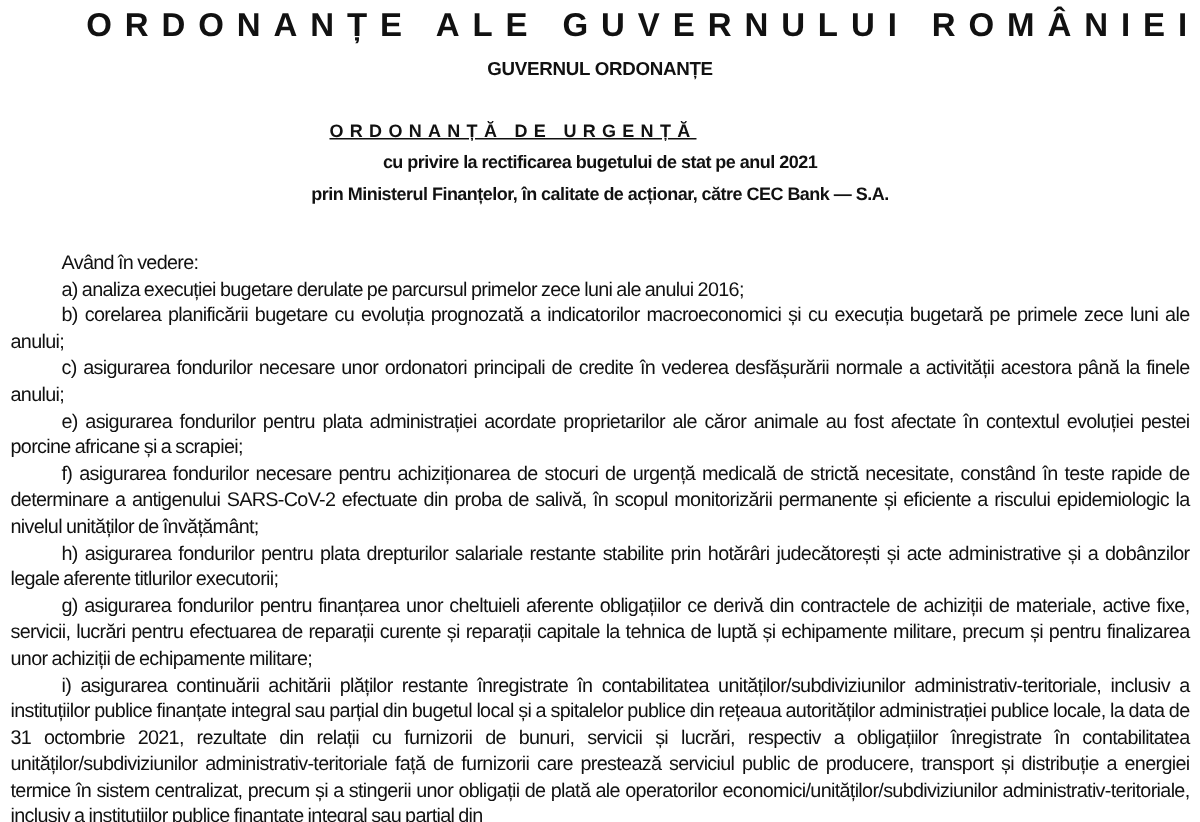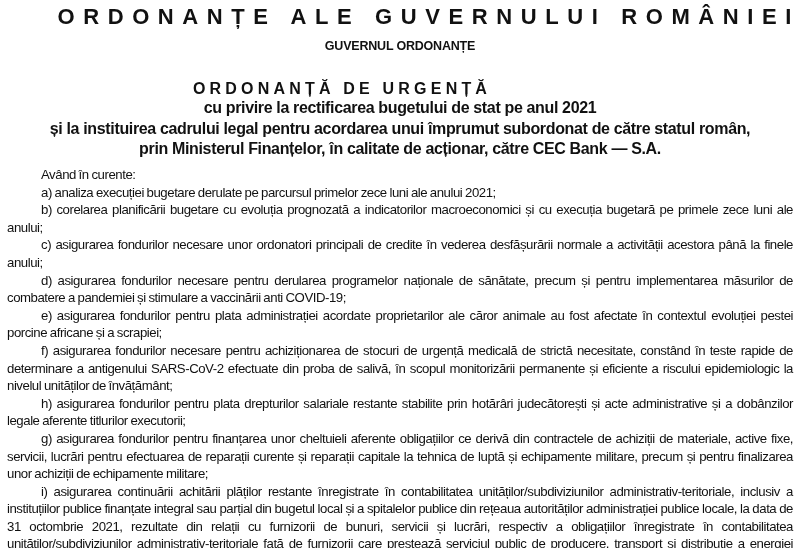--- a/index.html
+++ b/index.html
@@ -14,55 +14,54 @@
       text-align: right; font-weight: bold; font-size: 22px;
       letter-spacing: 8.6px; line-height: 26px;
     }
     .subhead {
       position: absolute; top: 39px; left: 0; width: 800px;
       text-align: center; font-weight: bold; font-size: 12.5px;
       letter-spacing: -0.2px;
     }
     .title {
       position: absolute; top: 80px; left: 0; width: 684px;
-      text-align: center; font-weight: bold; font-size: 16px;
+      text-align: center; font-weight: bold; font-size: 12px;
       letter-spacing: 4.2px;
+      text-decoration: underline;
     }
     .title-lines {
       position: absolute; top: 98px; left: 0; width: 800px;
-      text-align: center; font-weight: bold; font-size: 16px;
+      text-align: center; font-weight: bold; font-size: 12px;
       line-height: 20.5px; letter-spacing: -0.35px;
     }
     .body {
       position: absolute; top: 166px; left: 7px; width: 786px;
       font-size: 13.2px; line-height: 17.6px; text-align: justify;
       letter-spacing: -0.45px; word-spacing: -0.5px;
     }
     .body p { margin: 0; text-indent: 34px; }
     .body p.intro { text-indent: 34px; }
   </style>
 </head>
 <body>
 
 <div class="page">
   <div class="masthead">ORDONANȚE ALE GUVERNULUI ROMÂNIEI</div>
   <div class="subhead">GUVERNUL ORDONANȚE</div>
 
   <div class="title">ORDONANȚĂ DE URGENȚĂ</div>
   <div class="title-lines">
     <div>cu privire la rectificarea bugetului de stat pe anul 2021</div>
-    <div>și la instituirea cadrului legal pentru acordarea unui împrumut subordonat de către statul român,</div>
     <div>prin Ministerul Finanțelor, în calitate de acționar, către CEC Bank — S.A.</div>
   </div>
 
   <div class="body">
-    <p class="intro">Având în curente:</p>
-    <p>a) analiza execuției bugetare derulate pe parcursul primelor zece luni ale anului 2021;</p>
+    <p class="intro">Având în vedere:</p>
+    <p>a) analiza execuției bugetare derulate pe parcursul primelor zece luni ale anului 2016;</p>
     <p>b) corelarea planificării bugetare cu evoluția prognozată a indicatorilor macroeconomici și cu execuția bugetară pe primele zece luni ale anului;</p>
     <p>c) asigurarea fondurilor necesare unor ordonatori principali de credite în vederea desfășurării normale a activității acestora până la finele anului;</p>
-    <p>d) asigurarea fondurilor necesare pentru derularea programelor naționale de sănătate, precum și pentru implementarea măsurilor de combatere a pandemiei și stimulare a vaccinării anti COVID-19;</p>
     <p>e) asigurarea fondurilor pentru plata administrației acordate proprietarilor ale căror animale au fost afectate în contextul evoluției pestei porcine africane și a scrapiei;</p>
     <p>f) asigurarea fondurilor necesare pentru achiziționarea de stocuri de urgență medicală de strictă necesitate, constând în teste rapide de determinare a antigenului SARS-CoV-2 efectuate din proba de salivă, în scopul monitorizării permanente și eficiente a riscului epidemiologic la nivelul unităților de învățământ;</p>
     <p>h) asigurarea fondurilor pentru plata drepturilor salariale restante stabilite prin hotărâri judecătorești și acte administrative și a dobânzilor legale aferente titlurilor executorii;</p>
     <p>g) asigurarea fondurilor pentru finanțarea unor cheltuieli aferente obligațiilor ce derivă din contractele de achiziții de materiale, active fixe, servicii, lucrări pentru efectuarea de reparații curente și reparații capitale la tehnica de luptă și echipamente militare, precum și pentru finalizarea unor achiziții de echipamente militare;</p>
     <p>i) asigurarea continuării achitării plăților restante înregistrate în contabilitatea unităților/subdiviziunilor administrativ-teritoriale, inclusiv a instituțiilor publice finanțate integral sau parțial din bugetul local și a spitalelor publice din rețeaua autorităților administrației publice locale, la data de 31 octombrie 2021, rezultate din relații cu furnizorii de bunuri, servicii și lucrări, respectiv a obligațiilor înregistrate în contabilitatea unităților/subdiviziunilor administrativ-teritoriale față de furnizorii care prestează serviciul public de producere, transport și distribuție a energiei termice în sistem centralizat, precum și a stingerii unor obligații de plată ale operatorilor economici/unităților/subdiviziunilor administrativ-teritoriale, inclusiv a instituțiilor publice finanțate integral sau parțial din</p>
   </div>
 </div>
 
 </body></html>

